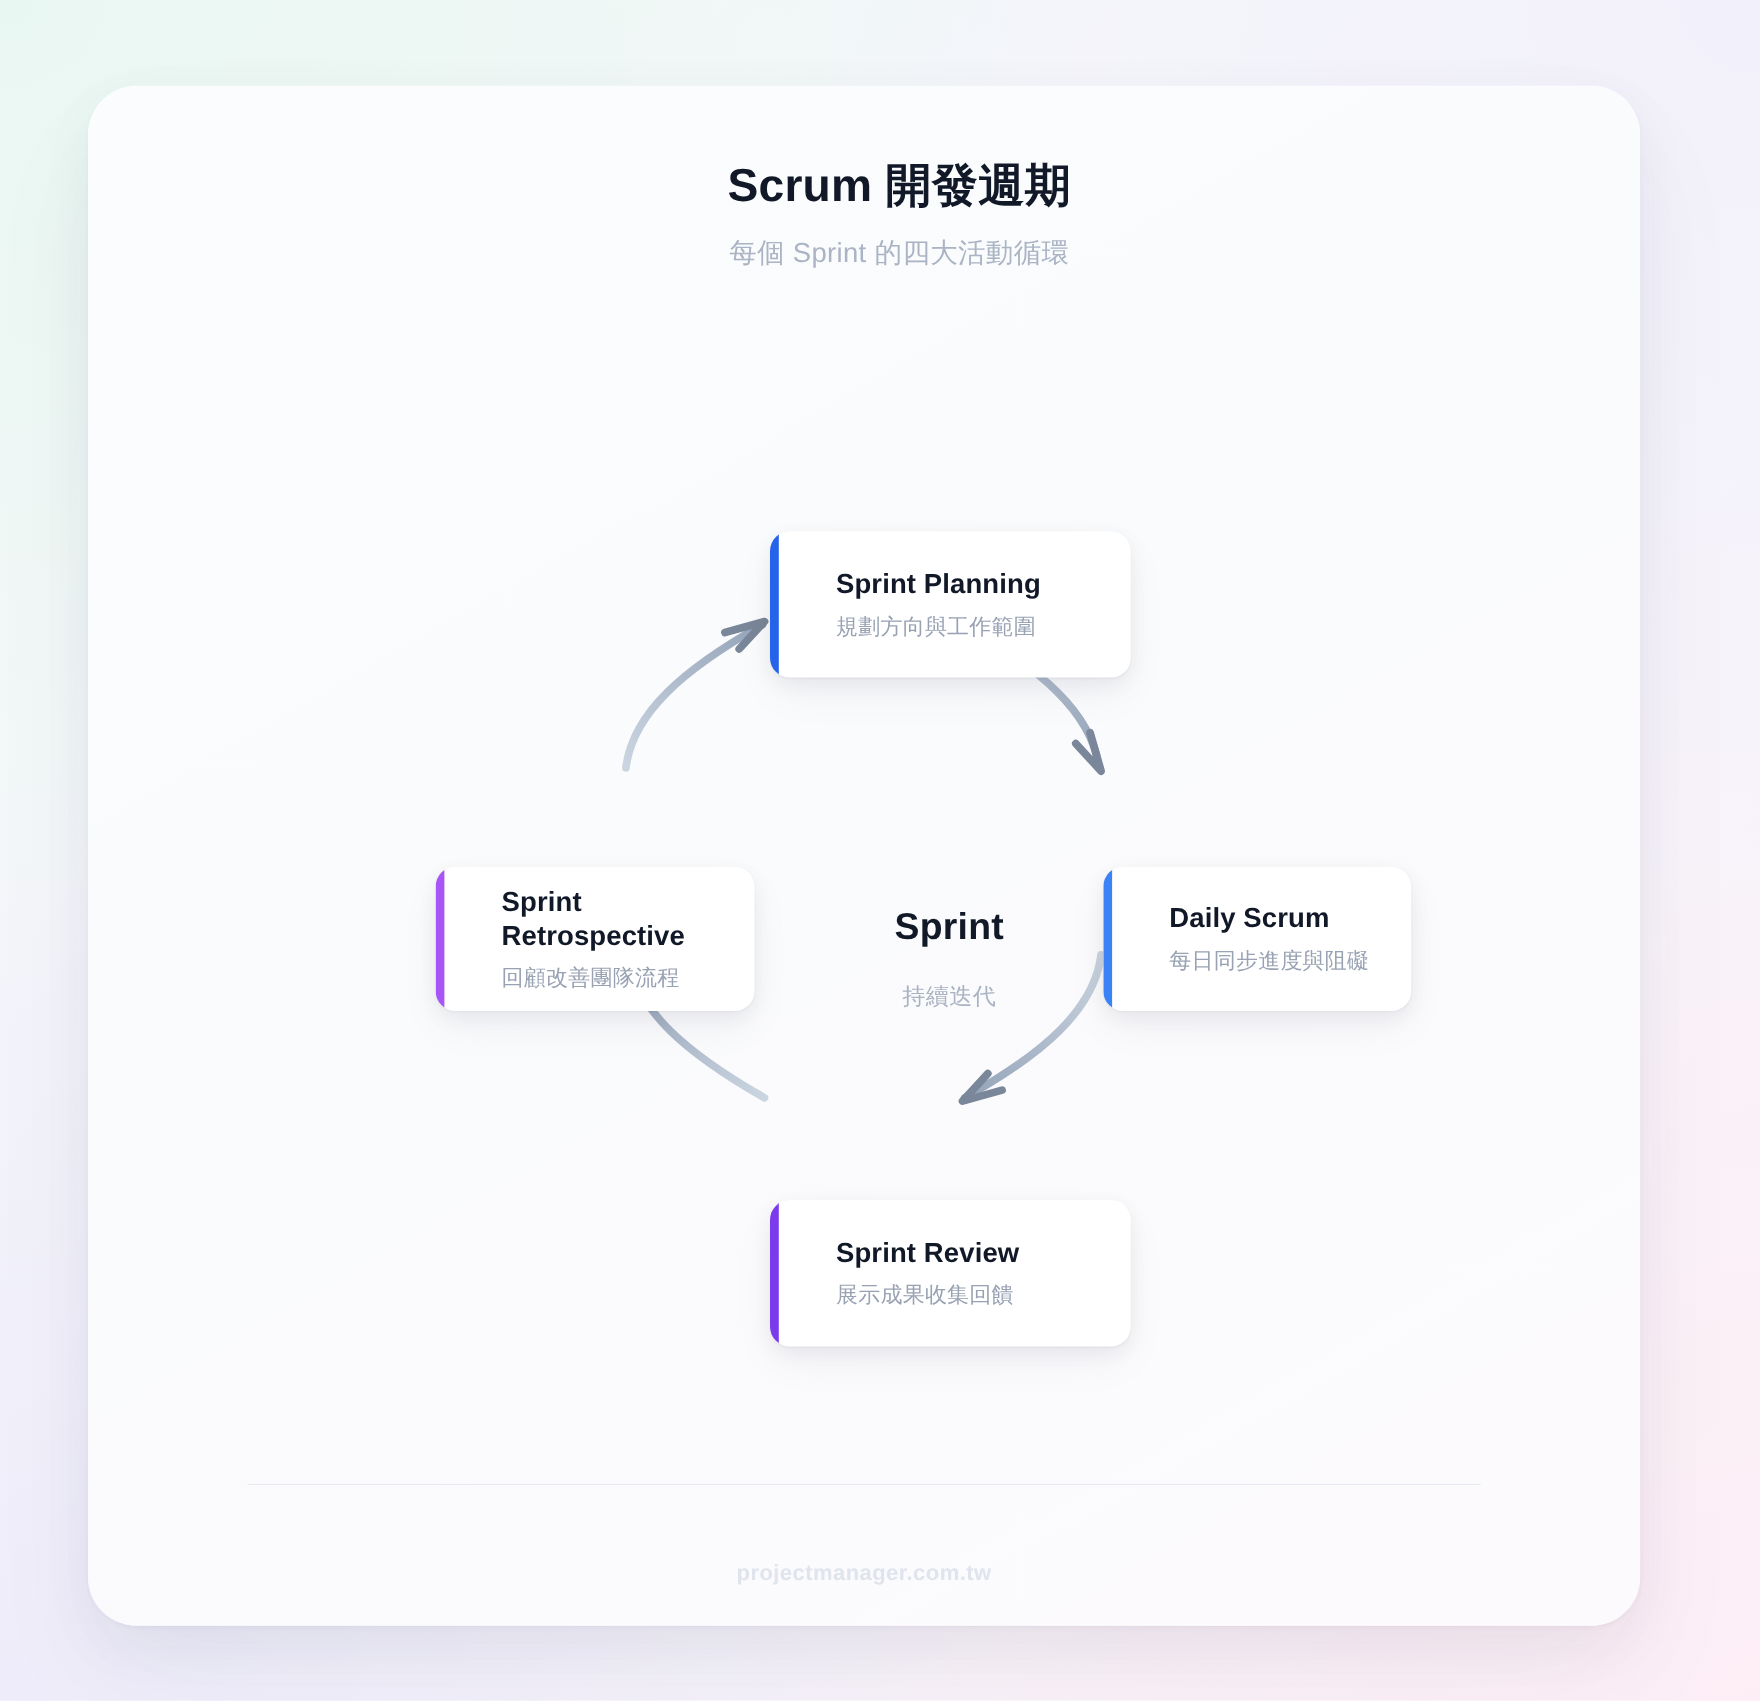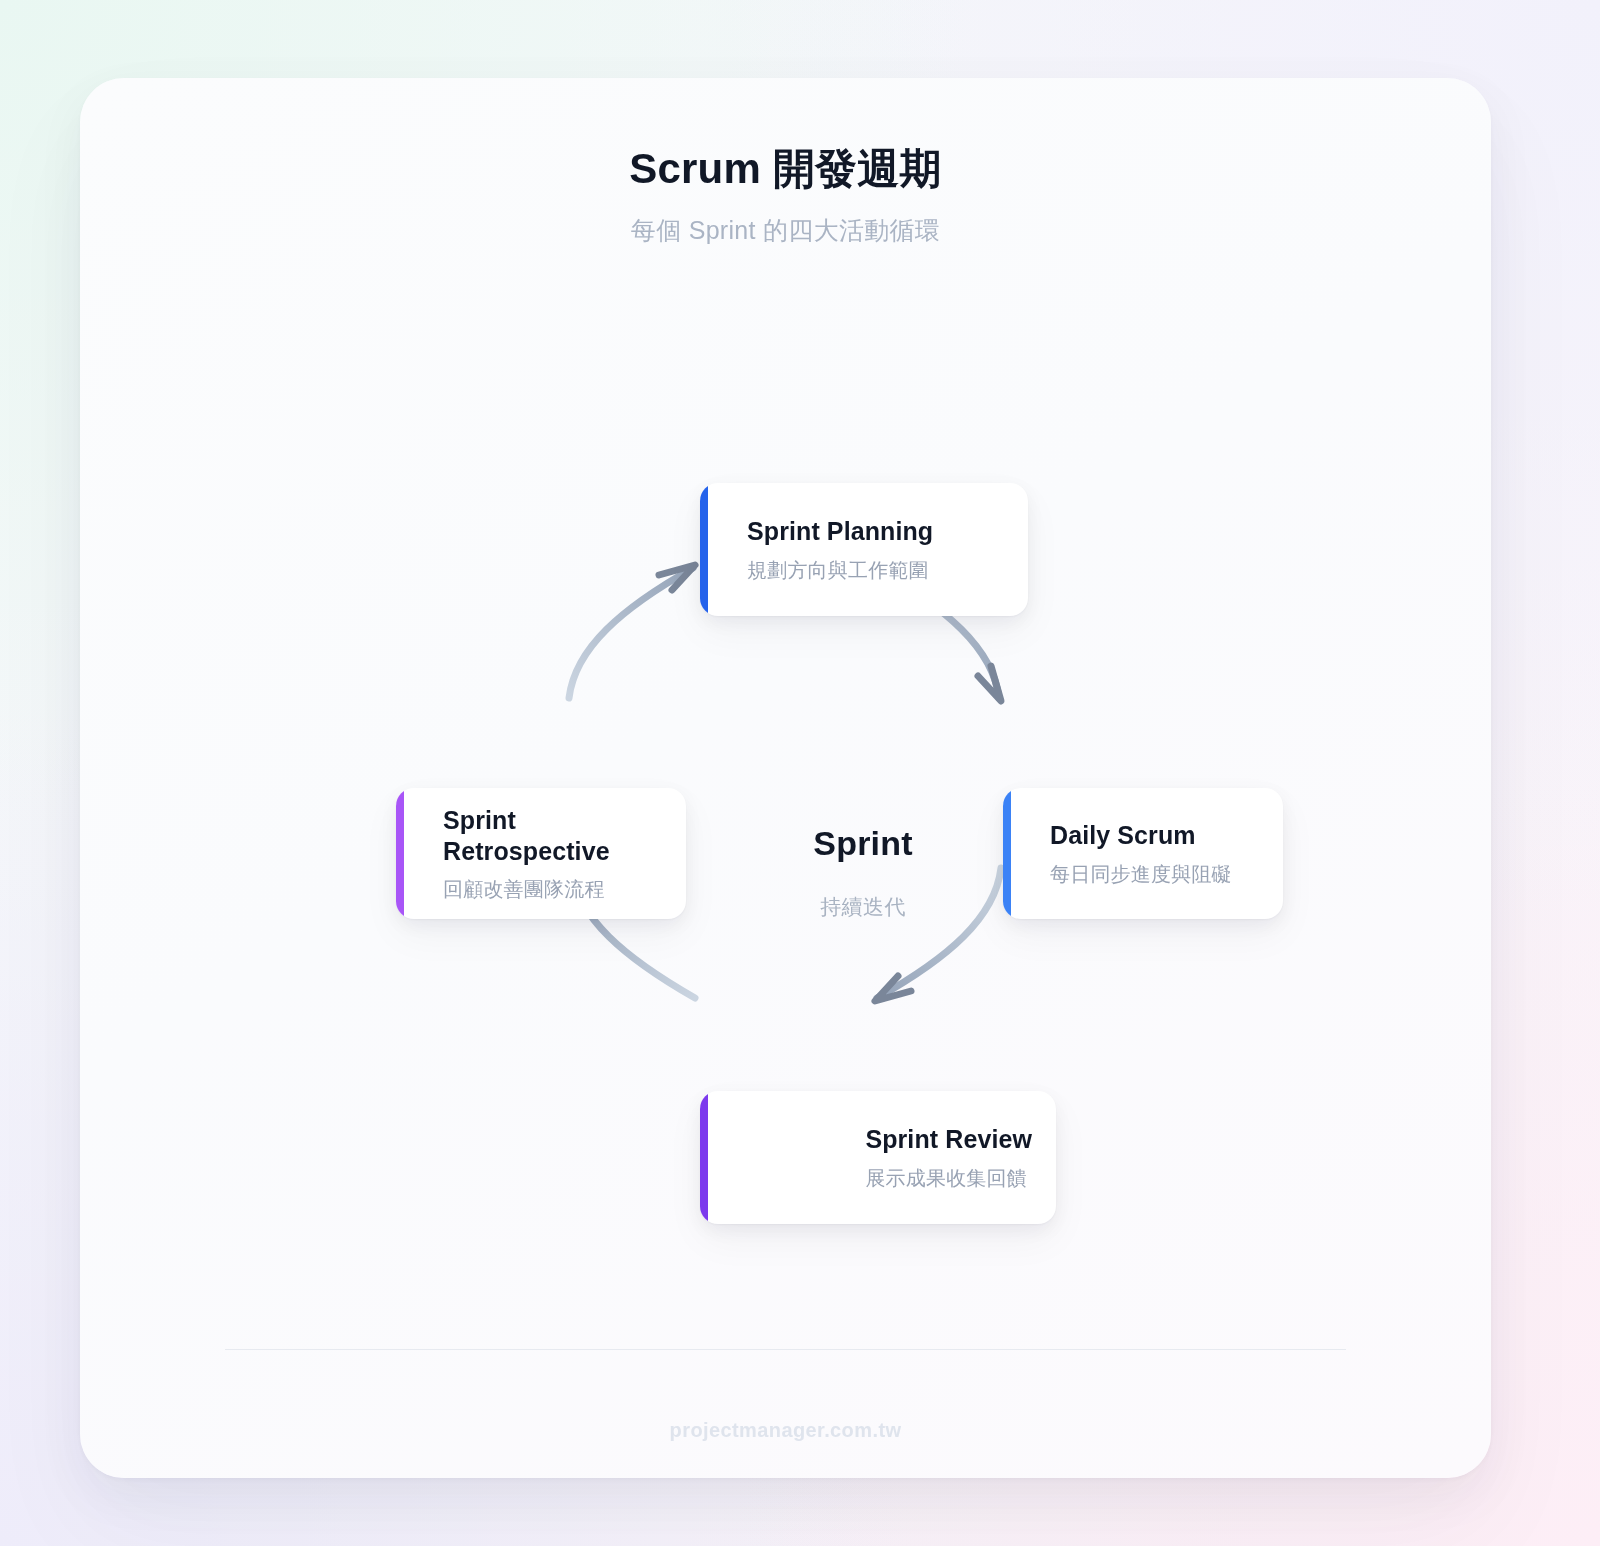--- a/index.html
+++ b/index.html
@@ -40,20 +40,21 @@
       0 50px 110px rgba(30, 41, 59, 0.045);
   }
 
   
   .header {
     position: absolute;
     left: 0;
     top: 66px;
     width: 100%;
     text-align: center;
+    padding-left: 32px;
   }
   .title {
     font-size: 42px;
     font-weight: 700;
     color: #111827;
     letter-spacing: 0.2px;
     line-height: 1.2;
     margin: 0;
   }
   .subtitle {
@@ -98,42 +99,42 @@
   }
   .node .accent {
     position: absolute;
     left: 0;
     top: 0;
     bottom: 0;
     width: 8px;
     border-radius: 18px 0 0 18px;
   }
   .node .body {
-    padding-left: 47px;
+    padding-left: 60px;
     padding-right: 24px;
   }
   .node-title {
     font-size: 25px;
     font-weight: 700;
     color: #111827;
     line-height: 1.25;
     letter-spacing: 0.1px;
   }
   .node-desc {
     margin-top: 9px;
     font-size: 20px;
     font-weight: 400;
     color: #98a2b3;
     line-height: 1.3;
     letter-spacing: 0.2px;
   }
 
   #node-planning  { left: 620px; top: 405px; width: 328px; height: 133px; }
   #node-daily     { left: 923px; top: 710px; width: 280px; height: 131px; }
-  #node-review    { left: 620px; top: 1013px; width: 356px; height: 133px; justify-content: flex-end; }
+  #node-review    { left: 620px; top: 1013px; width: 328px; height: 133px; }
   #node-retro     { left: 316px; top: 710px; width: 290px; height: 131px; }
 
   
   .center {
     position: absolute;
     left: 633px;
     top: 745px;
     width: 300px;
     text-align: center;
   }

